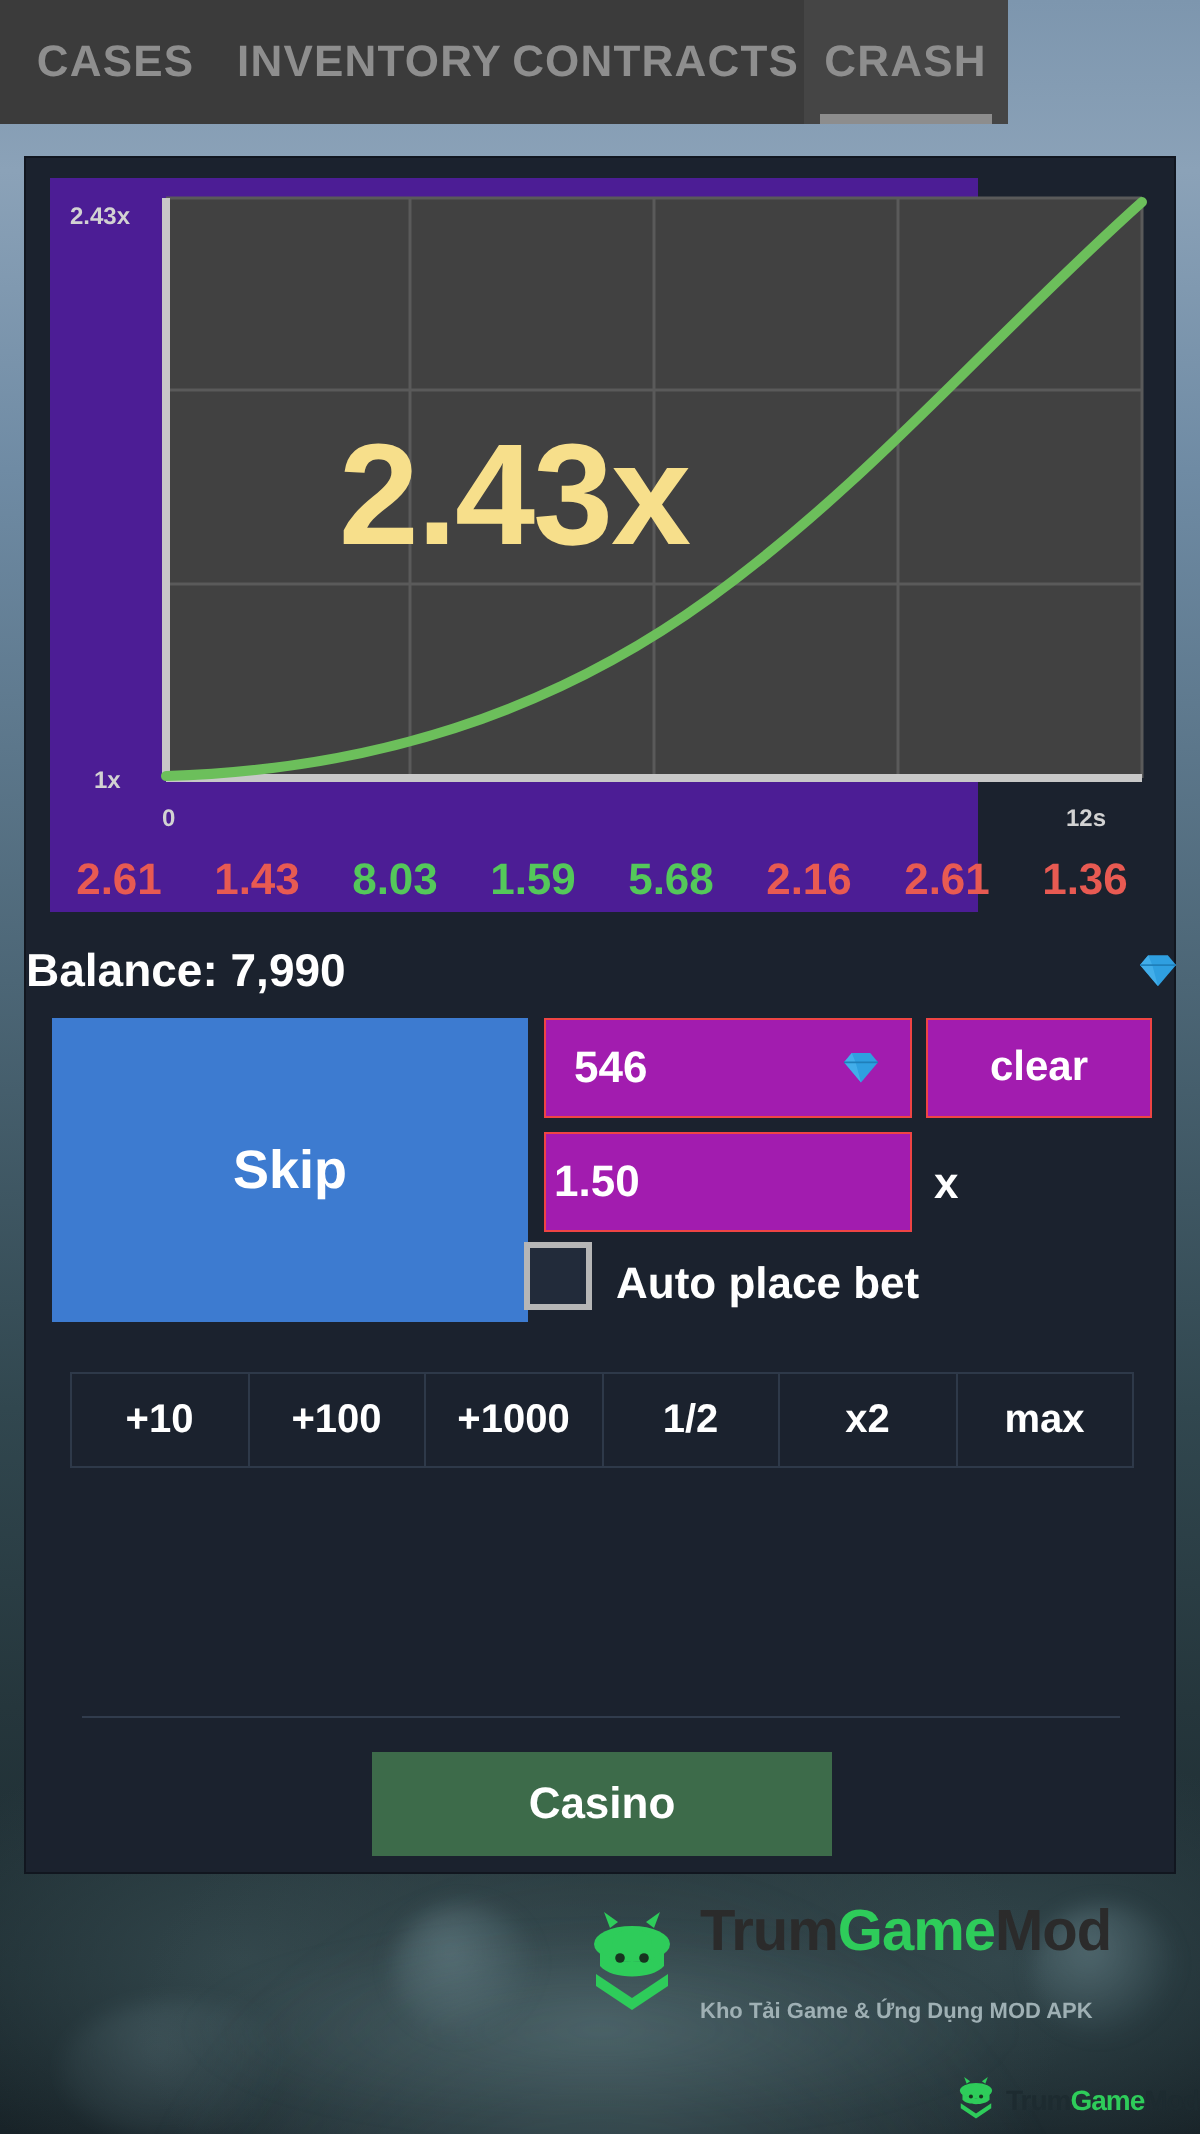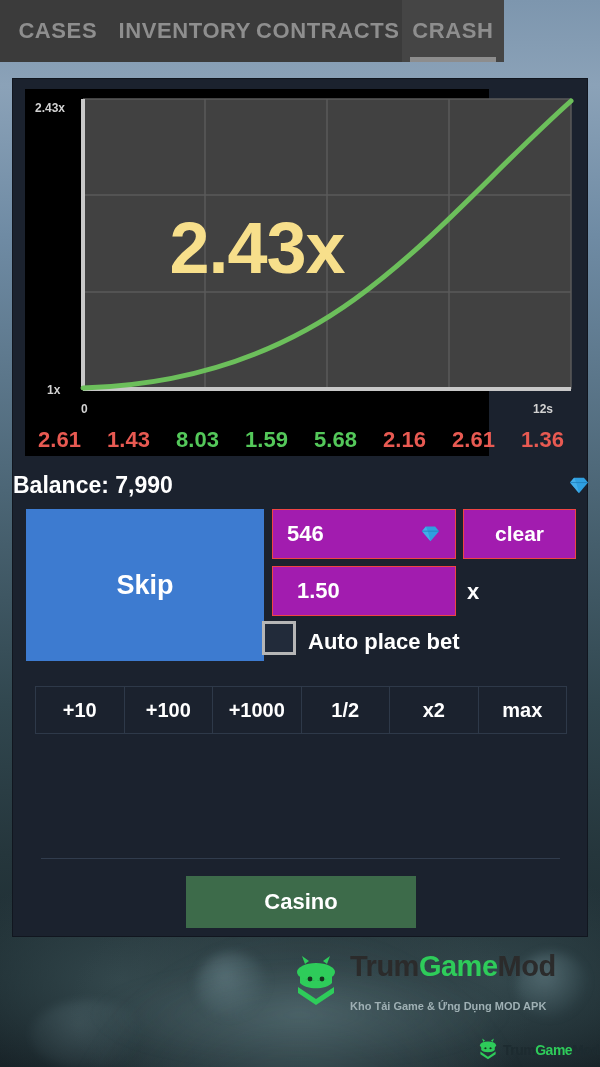--- a/index.html
+++ b/index.html
@@ -95,21 +95,21 @@
     border: 1px solid #11161f;
     box-sizing: border-box;
     z-index: 5;
   }
 
   
   #chart-block {
     position: absolute;
     left: 12px; top: 10px;
     width: 464px; height: 367px;
-    background: #000000;
+    background: #4c1d95;
     box-sizing: border-box;
   }
   #chart-svg { display: block; }
   #multiplier-display {
     position: absolute;
     left: 0; right: 0;
     top: 118px;
     text-align: center;
     font-size: 72px;
     font-weight: 700;
@@ -206,21 +206,21 @@
     left: 437px; top: 0;
     width: 113px; height: 50px;
     justify-content: center;
     color: #ffffff;
     font-size: 21px;
     font-weight: 700;
   }
   #cashout-field {
     left: 246px; top: 57px;
     width: 184px; height: 50px;
-    padding: 0 24px;
+    padding: 0 4px;
   }
   #cashout-value {
     color: #ffffff;
     font-size: 22px;
     font-weight: 700;
   }
   #cashout-suffix {
     position: absolute;
     left: 441px; top: 70px;
     color: #ffffff;

